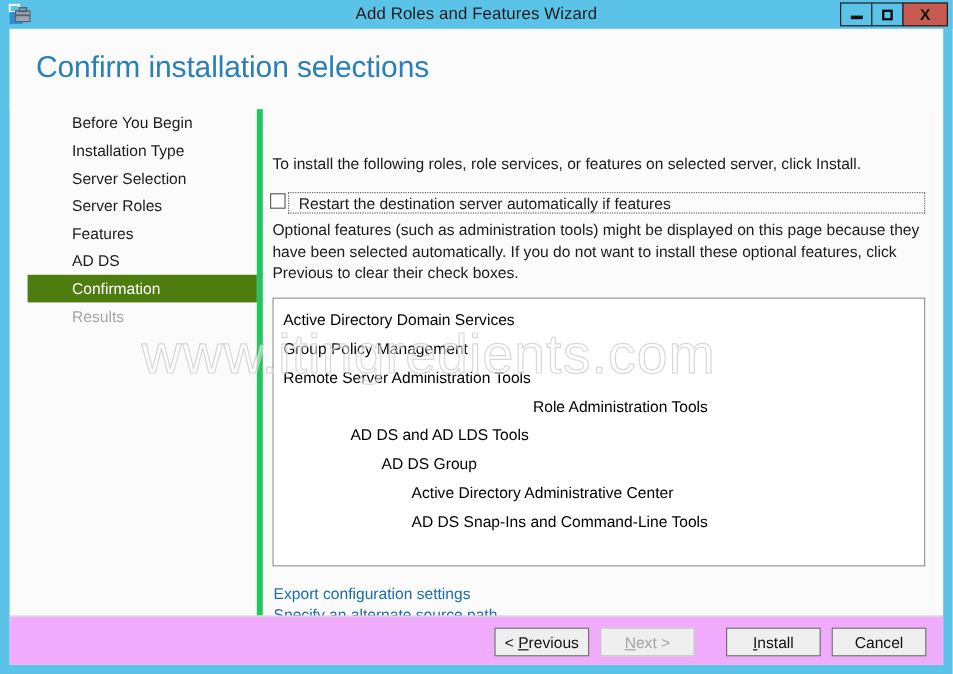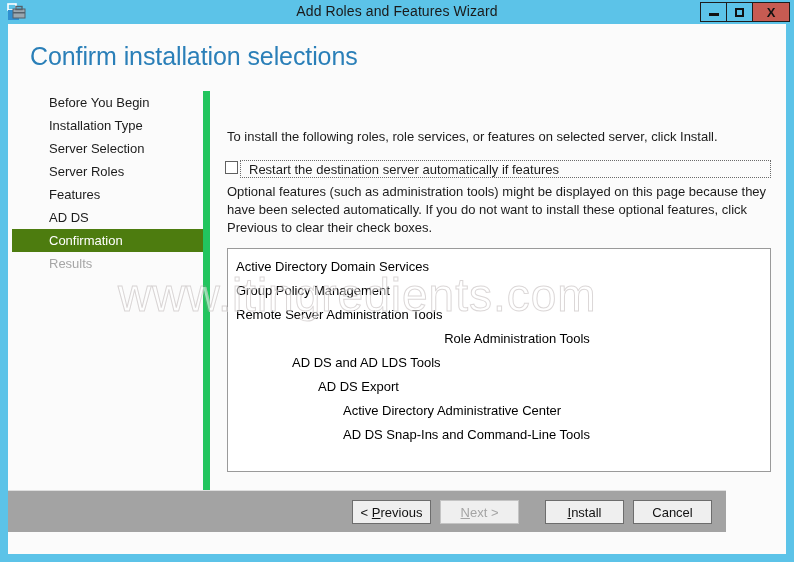--- a/index.html
+++ b/index.html
@@ -121,25 +121,25 @@
     letter-spacing: .2px;
   }
   #dest-value {
     font-size: 11px;
     color: #262626;
   }
 
   
   #sidebar {
     position: absolute;
-    left: 4px; top: 67px;
+    left: 15px; top: 67px;
     width: 191px;
     height: 422px;
     background: #fbfbfb;
-    border-right: 7px solid #22c55e;
+    border-right: 5px solid #22c55e;
   }
   .nav-item {
     height: 23px;
     line-height: 23px;
     padding-left: 37px;
     font-size: 13px;
     color: #1c1c1c;
     white-space: nowrap;
     cursor: default;
   }
@@ -241,24 +241,24 @@
     line-height: 18px;
     color: #1c6ea4;
     text-decoration: none;
     cursor: pointer;
     white-space: nowrap;
   }
 
   
   #footer {
     position: absolute;
-    left: 0; top: 466px;
-    width: 718px;
+    left: 0; top: 489px;
+    width: 778px;
     height: 41px;
-    background: #a3a3a3;
+    background: #f0abfc;
     border-top: 1px solid #dedede;
   }
   .btnrow {
     position: absolute;
     right: 14px; top: 9px;
     display: flex;
   }
   .wizbtn {
     width: 79px;
     height: 24px;
@@ -355,21 +355,21 @@
       </div>
 
       <div id="optional-text">Optional features (such as administration tools) might be displayed on this page because they have been selected automatically. If you do not want to install these optional features, click Previous to clear their check boxes.</div>
 
       <div id="feature-list">
         <div class="feature-item ind-0">Active Directory Domain Services</div>
         <div class="feature-item ind-0">Group Policy Management</div>
         <div class="feature-item ind-0">Remote Server Administration Tools</div>
         <div class="feature-item ind-1">Role Administration Tools</div>
         <div class="feature-item ind-2">AD DS and AD LDS Tools</div>
-        <div class="feature-item ind-3">AD DS Export</div>
+        <div class="feature-item ind-3">AD DS Group</div>
         <div class="feature-item ind-4">Active Directory Administrative Center</div>
         <div class="feature-item ind-4">AD DS Snap-Ins and Command-Line Tools</div>
       </div>
 
       <div id="links">
         <a class="wizlink">Export configuration settings</a>
         <a class="wizlink">Specify an alternate source path</a>
       </div>
 
     </div>

